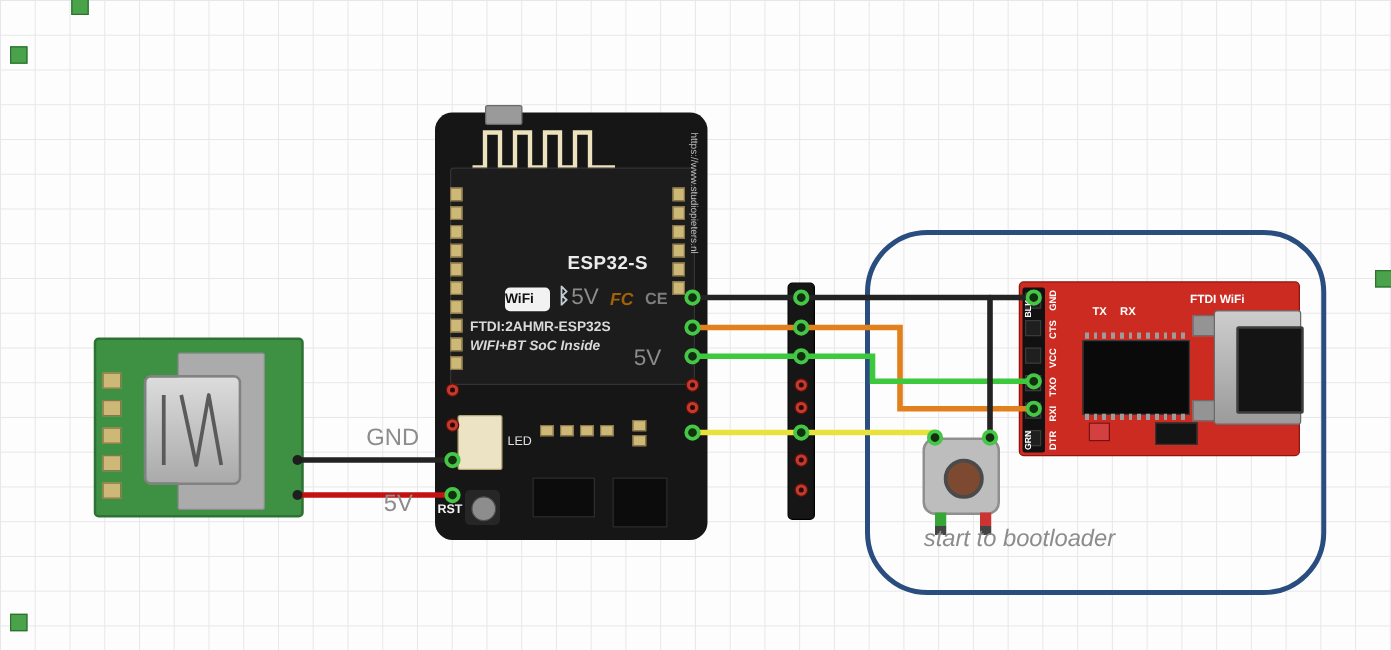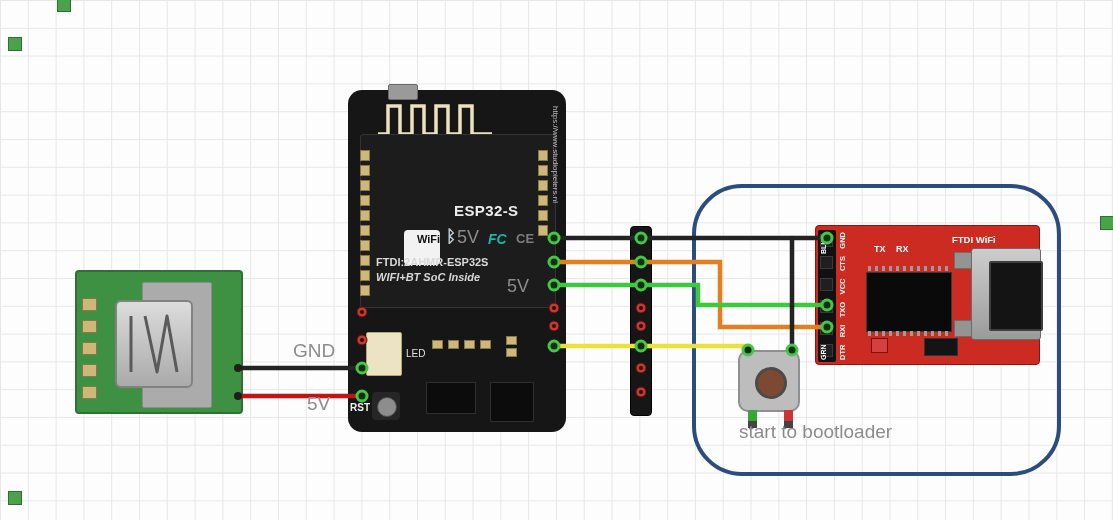--- a/index.html
+++ b/index.html
@@ -22,23 +22,23 @@
   
   #esp-board{position:absolute;left:348px;top:90px;width:218px;height:342px;background:#161616;border-radius:14px;z-index:2;}
   #esp-top-connector{position:absolute;left:40px;top:-6px;width:28px;height:14px;background:#9a9a9a;border:1px solid #6b6b6b;border-radius:2px;}
   #esp-antenna{position:absolute;left:28px;top:10px;}
   #ufl-base{position:absolute;left:146px;top:56px;width:30px;height:30px;background:#e0e0e0;border:1px solid #a9a9a9;border-radius:5px;}
   #ufl-ring{position:absolute;left:4px;top:4px;width:14px;height:14px;border-radius:50%;border:4px solid #777;background:#fff;}
   #esp-module{position:absolute;left:12px;top:44px;width:194px;height:172px;background:#1c1c1c;border:1px solid #333;border-radius:3px;}
   .mpad{position:absolute;width:8px;height:9px;background:#cdb877;border:1px solid #8a7747;}
   .mpad.l{left:12px;} .mpad.r{left:190px;}
   #esp-name{position:absolute;left:106px;top:112px;color:#ececec;font-size:15px;font-weight:bold;letter-spacing:.4px;}
-  #wifi-badge{position:absolute;left:56px;top:140px;width:36px;height:35px;background:#f2f2f2;border-radius:4px;color:#111;font-size:11px;font-weight:bold;text-align:right;line-height:19px;}
+  #wifi-badge{position:absolute;left:56px;top:140px;width:36px;height:19px;background:#f2f2f2;border-radius:4px;color:#111;font-size:11px;font-weight:bold;text-align:left;line-height:19px;}
   #bt-icon{position:absolute;left:98px;top:137px;color:#c2cdd4;font-size:17px;font-weight:bold;}
-  #fcc-mark{position:absolute;left:140px;top:141px;color:#14b8a6;font-size:14px;font-weight:bold;font-style:italic;}
+  #fcc-mark{position:absolute;left:140px;top:141px;color:#a16207;font-size:14px;font-weight:bold;font-style:italic;}
   #ce-mark{position:absolute;left:168px;top:141px;color:#7d7d7d;font-size:13px;font-weight:bold;}
   .esp-line{position:absolute;left:28px;color:#d9d9d9;font-size:11px;font-weight:bold;white-space:nowrap;}
   #esp-url{position:absolute;left:203px;top:16px;height:180px;writing-mode:vertical-rl;color:#bdbdbd;font-size:8px;white-space:nowrap;}
   #led-comp{position:absolute;left:18px;top:242px;width:34px;height:42px;background:#ece3c4;border:1px solid #b5a571;border-radius:2px;}
   #led-label{position:absolute;left:58px;top:258px;color:#e0e0e0;font-size:10px;font-weight:normal;}
   .smd{position:absolute;width:9px;height:7px;background:#cdb877;border:1px solid #8a7747;}
   .ic{position:absolute;background:#0c0c0c;border:1px solid #2e2e2e;}
   #rst-btn{position:absolute;left:24px;top:302px;width:28px;height:28px;background:#262626;border-radius:4px;}
   #rst-btn .knob{position:absolute;left:5px;top:5px;width:18px;height:18px;border-radius:50%;background:#8d8d8d;border:1px solid #4d4d4d;}
   #rst-label{position:absolute;left:2px;top:312px;color:#f2f2f2;font-size:10px;font-weight:bold;}
@@ -245,15 +245,15 @@
       <circle class="ring" cx="827" cy="327" r="5"></circle>
       <circle class="ring" cx="748" cy="350" r="5"></circle>
       <circle class="ring" cx="792" cy="350" r="5"></circle>
     </g>
   </svg>
 
   <div class="annotation" style="left:293px;top:340px;">GND</div>
   <div class="annotation" style="left:307px;top:393px;">5V</div>
   <div class="annotation sm" style="left:457px;top:227px;">5V</div>
   <div class="annotation sm" style="left:507px;top:276px;">5V</div>
-  <div class="annotation" style="left:739px;top:421px;">start to bootloader</div>
+  <div class="annotation" style="left:739px;top:421px;font-style:italic;">start to bootloader</div>
 
 </div>
 
 </body></html>

